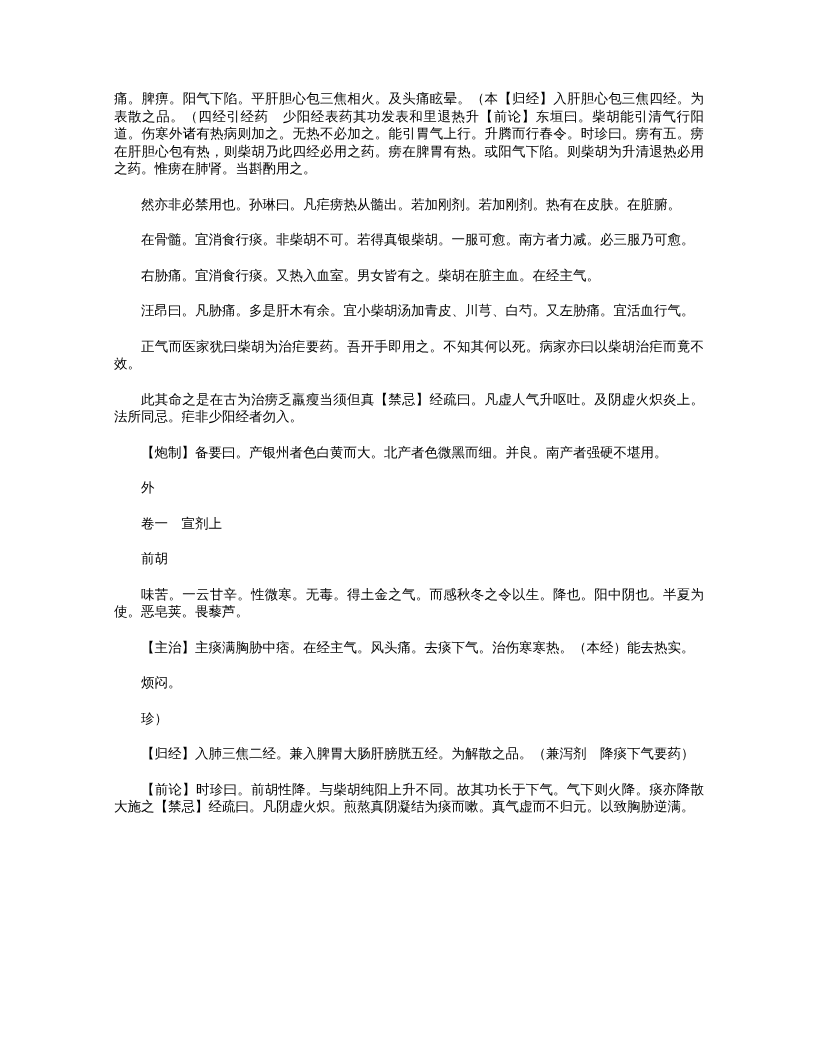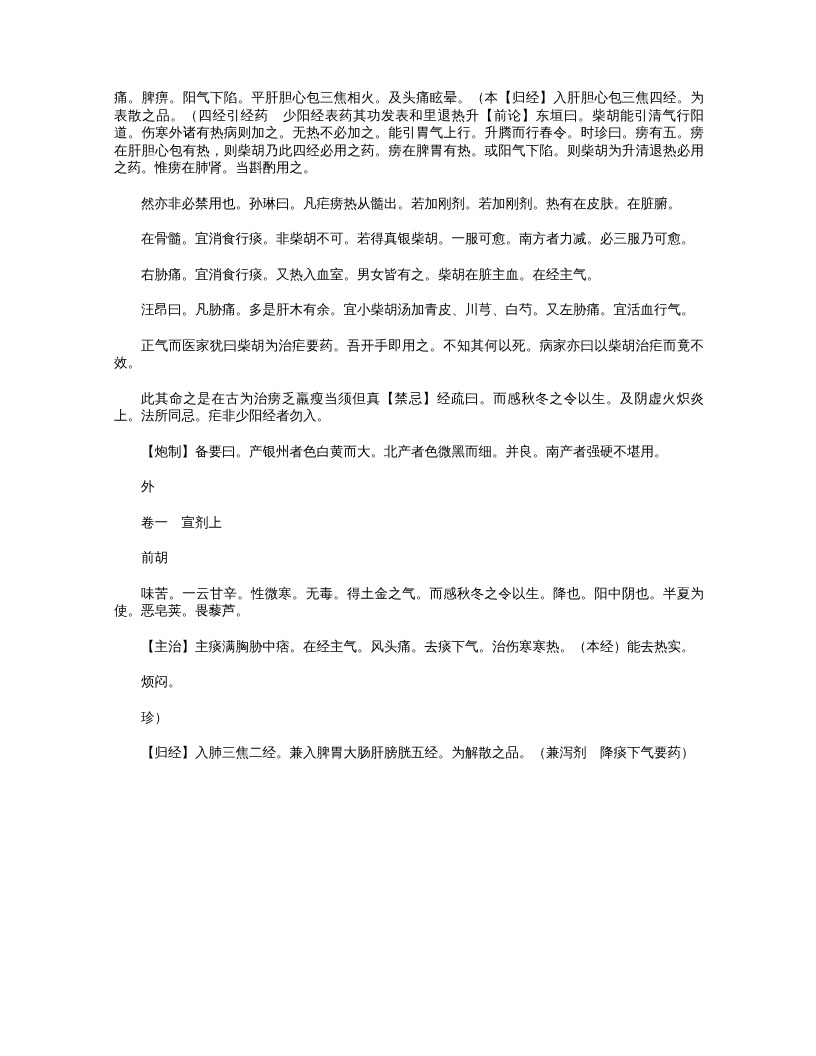--- a/index.html
+++ b/index.html
@@ -13,21 +13,21 @@
     height: 1056px;
     background: #ffffff;
     overflow: hidden;
   }
   .doc-content {
     position: absolute;
     left: 114px;
     top: 90px;
     width: 590px;
     color: #000000;
-    font-family: Liberation Mono, monospace;
+    font-family: Liberation Sans, sans-serif;
     font-size: 13.5px;
     line-height: 17.5px;
     text-align: justify;
   }
   .para {
     margin: 0 0 18px 0;
     text-indent: 2em;
     word-break: break-all;
   }
   .para.no-indent {
@@ -38,24 +38,25 @@
 <body>
 
 <div class="page">
   <div class="doc-content">
     <p class="para no-indent">痛。脾痹。阳气下陷。平肝胆心包三焦相火。及头痛眩晕。（本【归经】入肝胆心包三焦四经。为表散之品。（四经引经药　少阳经表药其功发表和里退热升【前论】东垣曰。柴胡能引清气行阳道。伤寒外诸有热病则加之。无热不必加之。能引胃气上行。升腾而行春令。时珍曰。痨有五。痨在肝胆心包有热，则柴胡乃此四经必用之药。痨在脾胃有热。或阳气下陷。则柴胡为升清退热必用之药。惟痨在肺肾。当斟酌用之。</p>
     <p class="para">然亦非必禁用也。孙琳曰。凡疟痨热从髓出。若加刚剂。若加刚剂。热有在皮肤。在脏腑。</p>
     <p class="para">在骨髓。宜消食行痰。非柴胡不可。若得真银柴胡。一服可愈。南方者力减。必三服乃可愈。</p>
     <p class="para">右胁痛。宜消食行痰。又热入血室。男女皆有之。柴胡在脏主血。在经主气。</p>
     <p class="para">汪昂曰。凡胁痛。多是肝木有余。宜小柴胡汤加青皮、川芎、白芍。又左胁痛。宜活血行气。</p>
     <p class="para">正气而医家犹曰柴胡为治疟要药。吾开手即用之。不知其何以死。病家亦曰以柴胡治疟而竟不效。</p>
-    <p class="para">此其命之是在古为治痨乏羸瘦当须但真【禁忌】经疏曰。而感秋冬之令以生。及阴虚火炽炎上。法所同忌。疟非少阳经者勿入。</p>
+    <p class="para">此其命之是在古为治痨乏羸瘦当须但真【禁忌】经疏曰。凡虚人气升呕吐。及阴虚火炽炎上。法所同忌。疟非少阳经者勿入。</p>
     <p class="para">【炮制】备要曰。产银州者色白黄而大。北产者色微黑而细。并良。南产者强硬不堪用。</p>
     <p class="para">外</p>
     <p class="para">卷一　宣剂上</p>
     <p class="para">前胡</p>
     <p class="para">味苦。一云甘辛。性微寒。无毒。得土金之气。而感秋冬之令以生。降也。阳中阴也。半夏为使。恶皂荚。畏藜芦。</p>
     <p class="para">【主治】主痰满胸胁中痞。在经主气。风头痛。去痰下气。治伤寒寒热。（本经）能去热实。</p>
     <p class="para">烦闷。</p>
     <p class="para">珍）</p>
     <p class="para">【归经】入肺三焦二经。兼入脾胃大肠肝膀胱五经。为解散之品。（兼泻剂　降痰下气要药）</p>
+    <p class="para">【前论】时珍曰。前胡性降。与柴胡纯阳上升不同。故其功长于下气。气下则火降。痰亦降散大施之【禁忌】经疏曰。凡阴虚火炽。煎熬真阴凝结为痰而嗽。真气虚而不归元。以致胸胁逆满。</p>
   </div>
 </div>
 
 </body></html>

